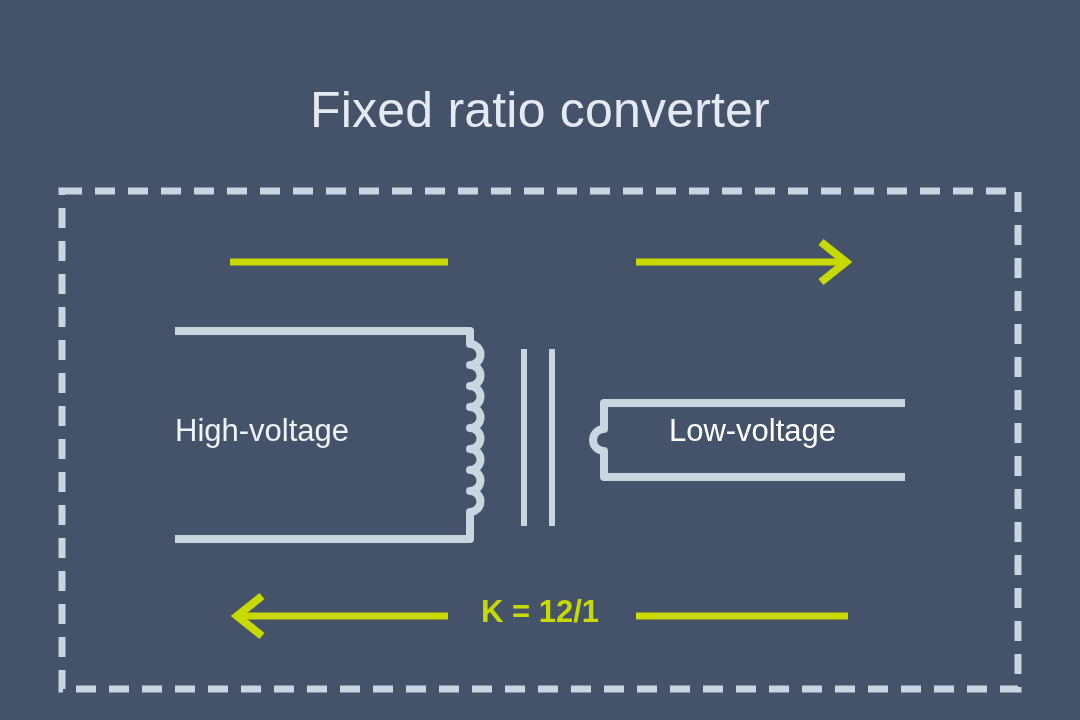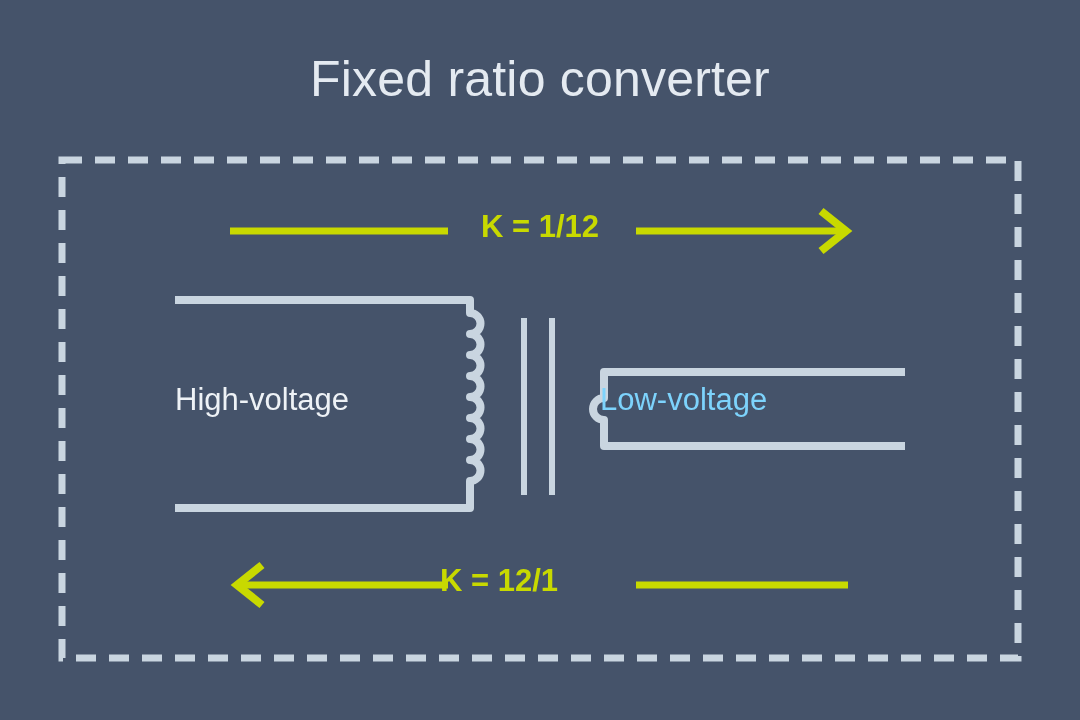--- a/index.html
+++ b/index.html
@@ -12,20 +12,21 @@
     height: 720px;
     background: #45536a;
     font-family: "Liberation Sans", sans-serif;
     overflow: hidden;
   }
   #stage {
     position: relative;
     width: 1080px;
     height: 564px;
     background: #45536a;
+    margin-top: 31px;
   }
   #diagram-svg {
     position: absolute;
     left: 0;
     top: 0;
     width: 1080px;
     height: 720px;
     display: block;
   }
   .txt {
@@ -49,37 +50,39 @@
     width: 310px;
     text-align: left;
     font-size: 31px;
     font-weight: 400;
     color: #eef2f6;
   }
   #label-low-voltage {
     left: 600px;
     top: 382px;
     width: 305px;
+    text-align: center;
     font-size: 31px;
     font-weight: 400;
-    color: #7dd3fc;
+    color: #ffffff;
   }
   #label-k-top {
     left: 440px;
     top: 209px;
     width: 200px;
     text-align: center;
     font-size: 31px;
     font-weight: 700;
     color: #c8d900;
   }
   #label-k-bottom {
     left: 440px;
     top: 563px;
     width: 200px;
+    text-align: center;
     font-size: 31px;
     font-weight: 700;
     color: #c8d900;
   }
 </style>
 </head>
 <body>
 
 <div id="stage">
 
@@ -126,21 +129,20 @@
                L604,398
                a11,11 0 1 0 0,22
                L604,446
                L905,446"></path>
     </g>
 
   </svg>
 
   <div class="txt" id="page-title">Fixed ratio converter</div>
 
-  <div class="txt" id="label-k-top">K = 1/12</div>
 
   <div class="txt" id="label-k-bottom">K = 12/1</div>
 
   <div class="txt" id="label-high-voltage">High-voltage</div>
 
   <div class="txt" id="label-low-voltage">Low-voltage</div>
 
 </div>
 
 </body></html>

